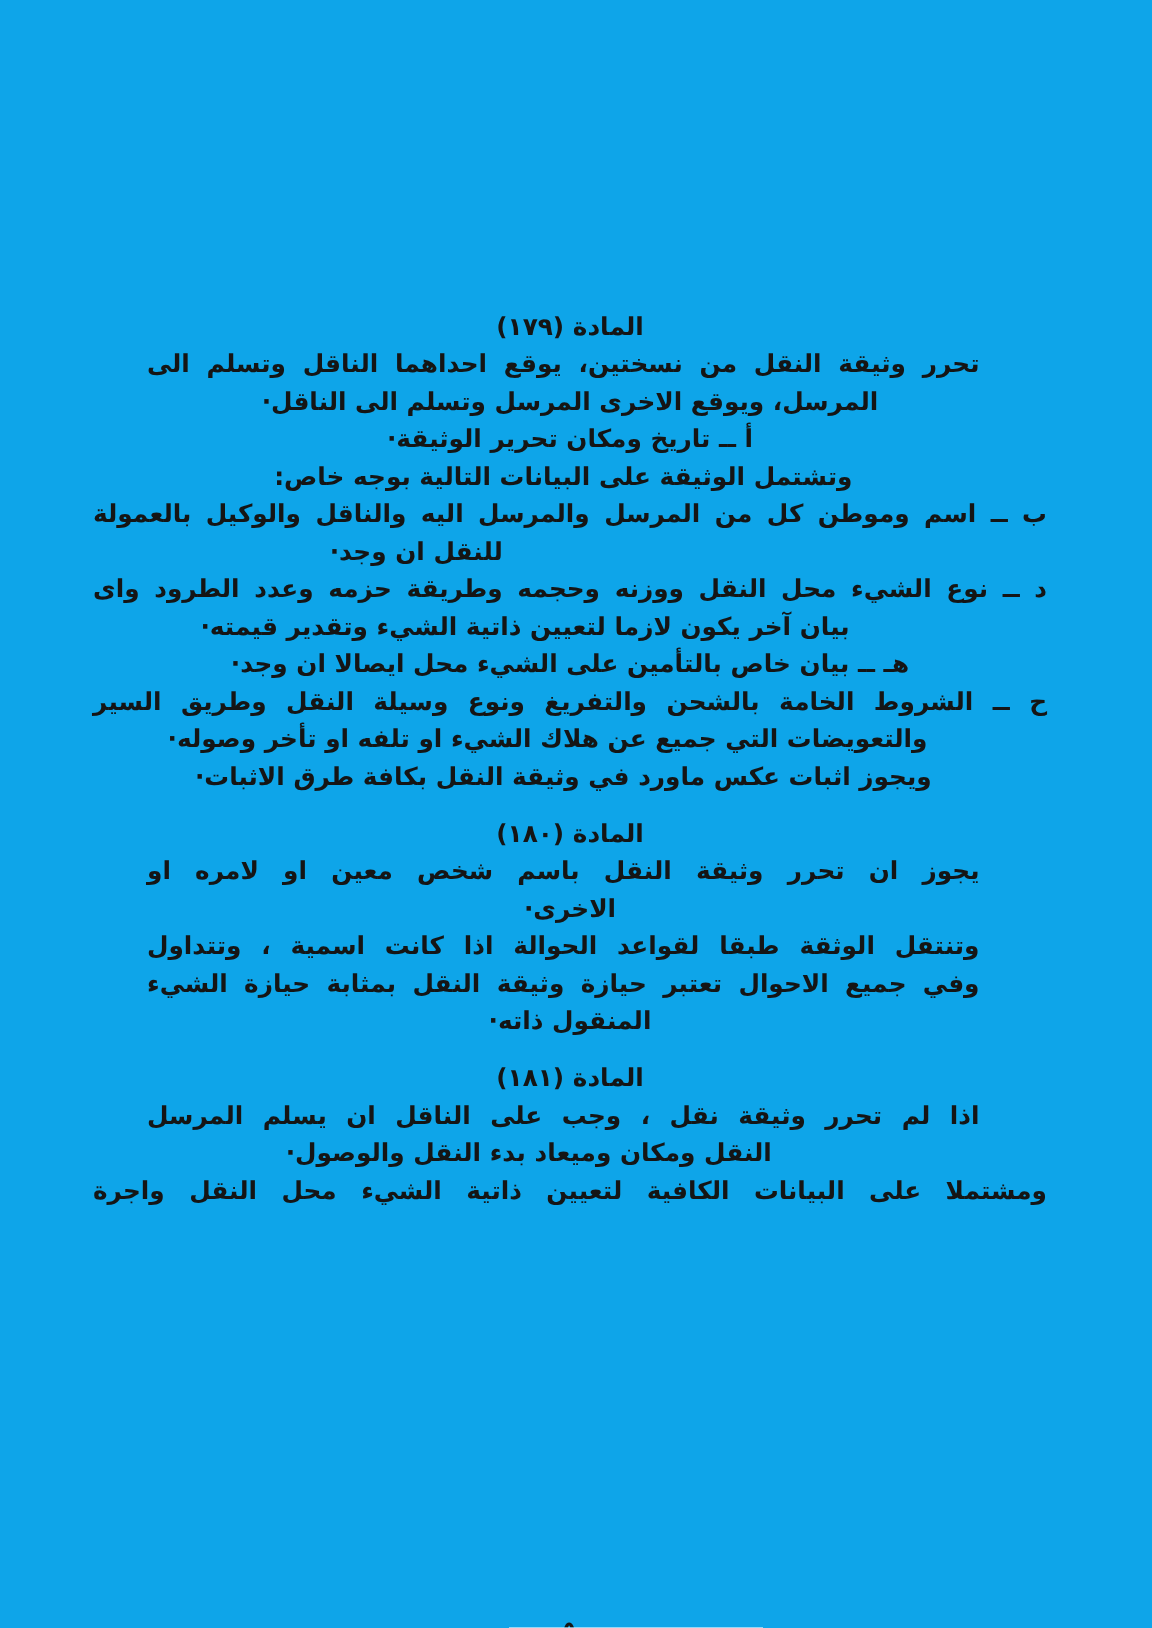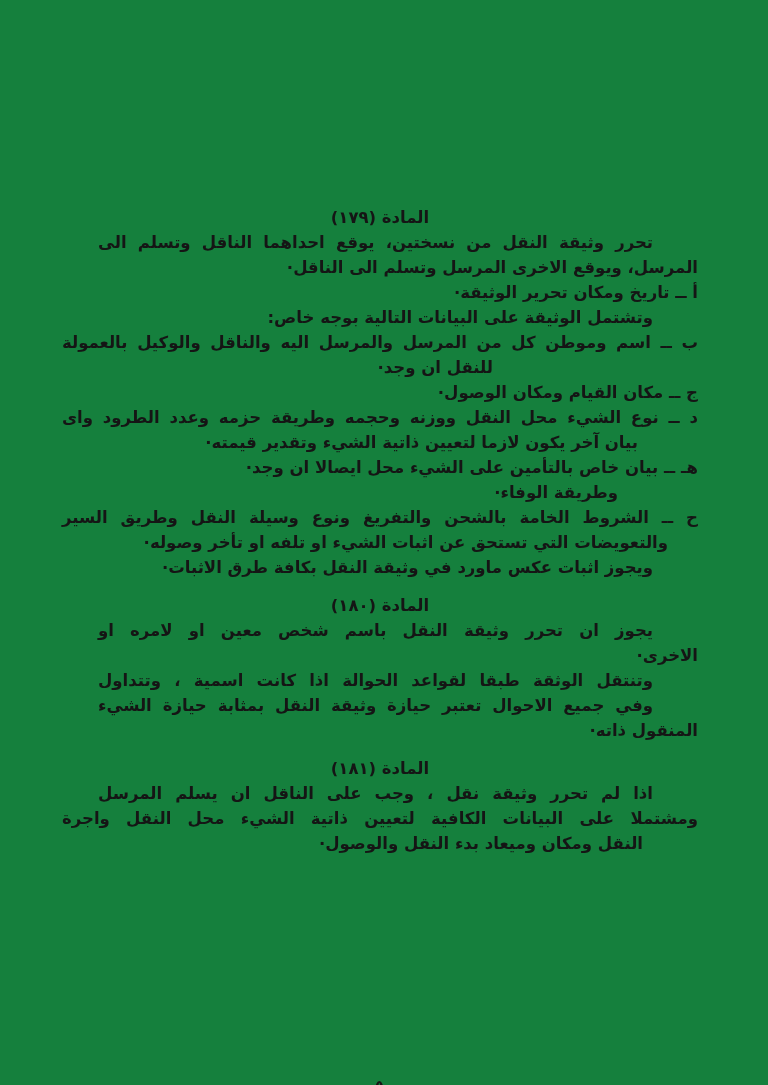--- a/index.html
+++ b/index.html
@@ -1,37 +1,37 @@
 <!DOCTYPE html>
 <html lang="ar"><head>
 <meta charset="utf-8">
 <style>
   html,body{margin:0;padding:0;background:#ffffff;}
   .page{
     position:relative;
     width:768px;height:1085px;
-    background:#15803d;
+    background:#0ea5e9;
     font-family:"DejaVu Sans",sans-serif;
     font-weight:700;
     color:#151515;
     direction:rtl;
     overflow:hidden;
   }
   .content{
     position:absolute;
     top:205px;right:70px;left:62px;
     font-size:16.5px;
     line-height:25px;
   }
   .article-title{
     text-align:center;
     white-space:nowrap;
   }
   .gap{margin-top:13px;}
-  .ln{text-align:right;}
+  .ln{text-align:center;}
   .j{text-align:justify;text-align-last:justify;}
   .ind{text-indent:45px;margin-left:36px;}
   .c30{padding-right:30px;}
   .c55{padding-right:55px;}
   .c60{padding-right:60px;}
   .c80{padding-right:80px;}
   .c205{padding-right:205px;}
   .pagenum{
     position:absolute;
     top:1074px;left:0;right:0;
@@ -48,42 +48,40 @@
   <div class="content">
 
     <div class="article">
       <div class="article-title">المادة (١٧٩)</div>
       <div class="ln ind j">تحرر وثيقة النقل من نسختين، يوقع احداهما الناقل وتسلم الى</div>
       <div class="ln">المرسل، ويوقع الاخرى المرسل وتسلم الى الناقل·</div>
       <div class="ln">أ ــ تاريخ ومكان تحرير الوثيقة·</div>
       <div class="ln ind">وتشتمل الوثيقة على البيانات التالية بوجه خاص:</div>
       <div class="ln j">ب ــ اسم وموطن كل من المرسل والمرسل اليه والناقل والوكيل بالعمولة</div>
       <div class="ln c205">للنقل ان وجد·</div>
-      <div class="ln">ج ــ مكان القيام ومكان الوصول·</div>
       <div class="ln j">د ــ نوع الشيء محل النقل ووزنه وحجمه وطريقة حزمه وعدد الطرود واى</div>
       <div class="ln c60">بيان آخر يكون لازما لتعيين ذاتية الشيء وتقدير قيمته·</div>
       <div class="ln">هـ ــ بيان خاص بالتأمين على الشيء محل ايصالا ان وجد·</div>
-      <div class="ln c80">وطريقة الوفاء·</div>
       <div class="ln j">ح ــ الشروط الخامة بالشحن والتفريغ ونوع وسيلة النقل وطريق السير</div>
-      <div class="ln c30">والتعويضات التي تستحق عن اثبات الشيء او تلفه او تأخر وصوله·</div>
+      <div class="ln c30">والتعويضات التي جميع عن هلاك الشيء او تلفه او تأخر وصوله·</div>
       <div class="ln ind">ويجوز اثبات عكس ماورد في وثيقة النقل بكافة طرق الاثبات·</div>
     </div>
 
     <div class="article">
       <div class="article-title gap">المادة (١٨٠)</div>
       <div class="ln ind j">يجوز ان تحرر وثيقة النقل باسم شخص معين او لامره او</div>
       <div class="ln">الاخرى·</div>
       <div class="ln ind j">وتنتقل الوثقة طبقا لقواعد الحوالة اذا كانت اسمية ، وتتداول</div>
       <div class="ln ind j">وفي جميع الاحوال تعتبر حيازة وثيقة النقل بمثابة حيازة الشيء</div>
       <div class="ln">المنقول ذاته·</div>
     </div>
 
     <div class="article">
       <div class="article-title gap">المادة (١٨١)</div>
       <div class="ln ind j">اذا لم تحرر وثيقة نقل ، وجب على الناقل ان يسلم المرسل</div>
+      <div class="ln c55">النقل ومكان وميعاد بدء النقل والوصول·</div>
       <div class="ln j">ومشتملا على البيانات الكافية لتعيين ذاتية الشيء محل النقل واجرة</div>
-      <div class="ln c55">النقل ومكان وميعاد بدء النقل والوصول·</div>
     </div>
 
   </div>
 
   <div class="pagenum">٥٠</div>
 </div>
 
 </body></html>

